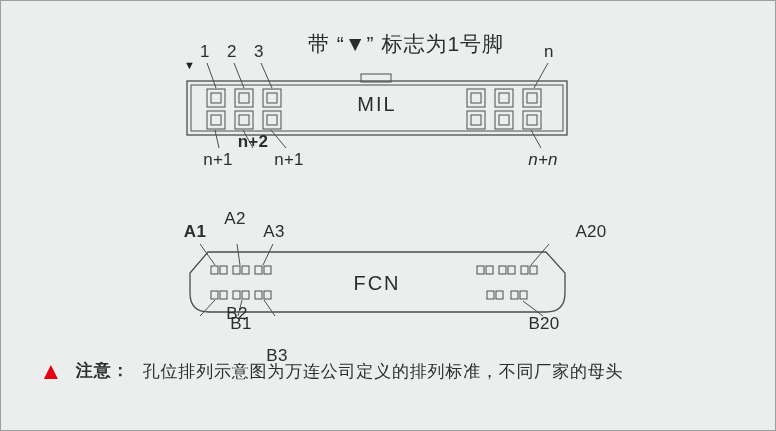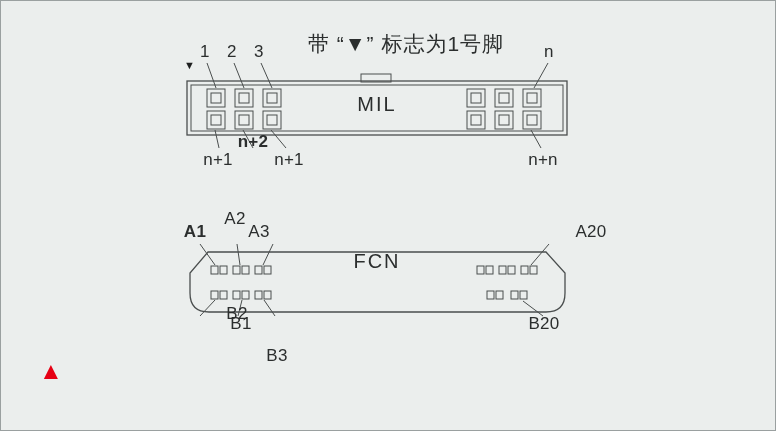--- a/index.html
+++ b/index.html
@@ -173,35 +173,37 @@
   <div class="pin1-marker">▼</div>
 
   <div class="lbl" style="left:204px; top:41px;">1</div>
   <div class="lbl" style="left:231px; top:41px;">2</div>
   <div class="lbl" style="left:258px; top:41px;">3</div>
   <div class="lbl" style="left:548px; top:41px;">n</div>
 
   <div class="lbl" style="left:217px; top:149px;">n+1</div>
   <div class="lbl" style="left:252px; top:131px;font-weight:bold;">n+2</div>
   <div class="lbl" style="left:288px; top:149px;">n+1</div>
-  <div class="lbl" style="left:542px; top:149px;">n+n</div>
+  <div class="lbl" style="left:542px; top:149px;font-style:italic;">n+n</div>
 
   <div class="lbl-lg" style="left:376px; top:91px;">MIL</div>
 
   <div class="lbl" style="left:194px; top:221px;font-weight:bold;">A1</div>
   <div class="lbl" style="left:234px; top:208px;">A2</div>
-  <div class="lbl" style="left:258px; top:221px;">A3</div>
+  <div class="lbl" style="left:273px; top:221px;">A3</div>
   <div class="lbl" style="left:550px; top:221px;margin-left:40px;">A20</div>
 
   <div class="lbl" style="left:194px; top:313px;margin-left:46px;">B1</div>
   <div class="lbl" style="left:236px; top:303px;">B2</div>
   <div class="lbl" style="left:276px; top:313px;margin-top:32px;">B3</div>
   <div class="lbl" style="left:543px; top:313px;text-align:right;">B20</div>
 
-  <div class="lbl-lg" style="left:376px; top:248px;">FCN</div>
+  <div class="lbl-lg" style="left:376px; top:270px;">FCN</div>
 
   <div class="notice">
     <span class="warn-tri">▲</span>
+    <span class="notice-label">注意：</span>
     <div class="notice-text">
+      <div>孔位排列示意图为万连公司定义的排列标准，不同厂家的母头</div>
     </div>
   </div>
 
 </div>
 
 </body></html>

